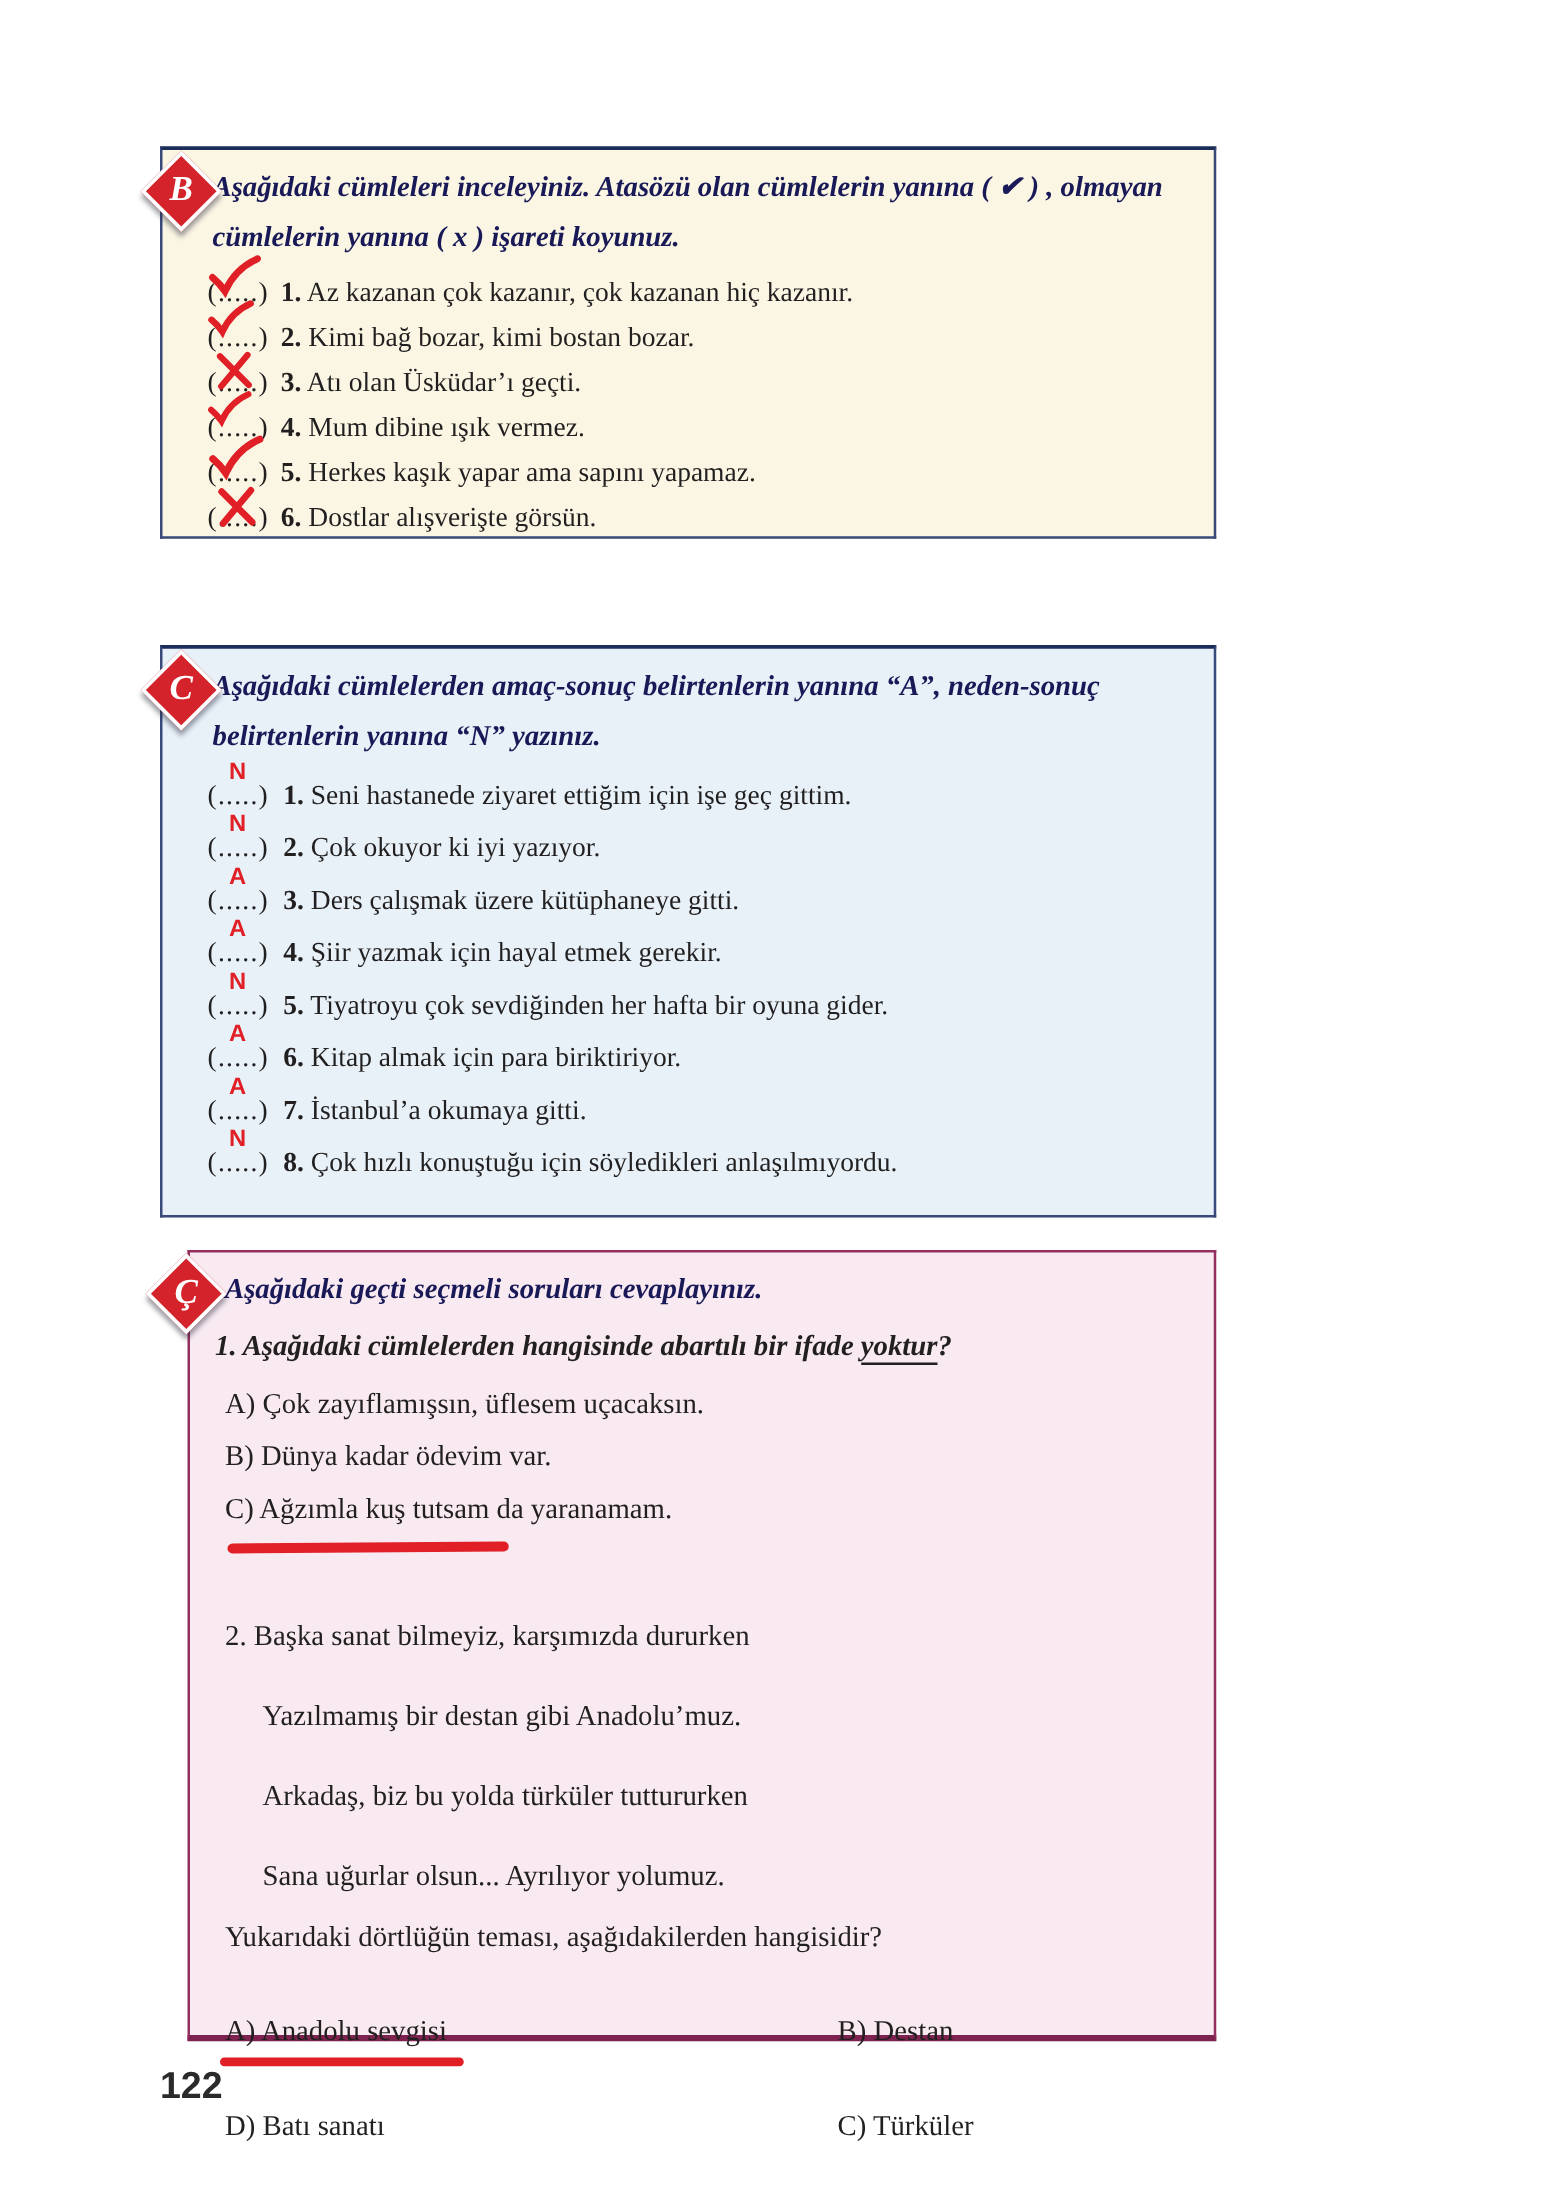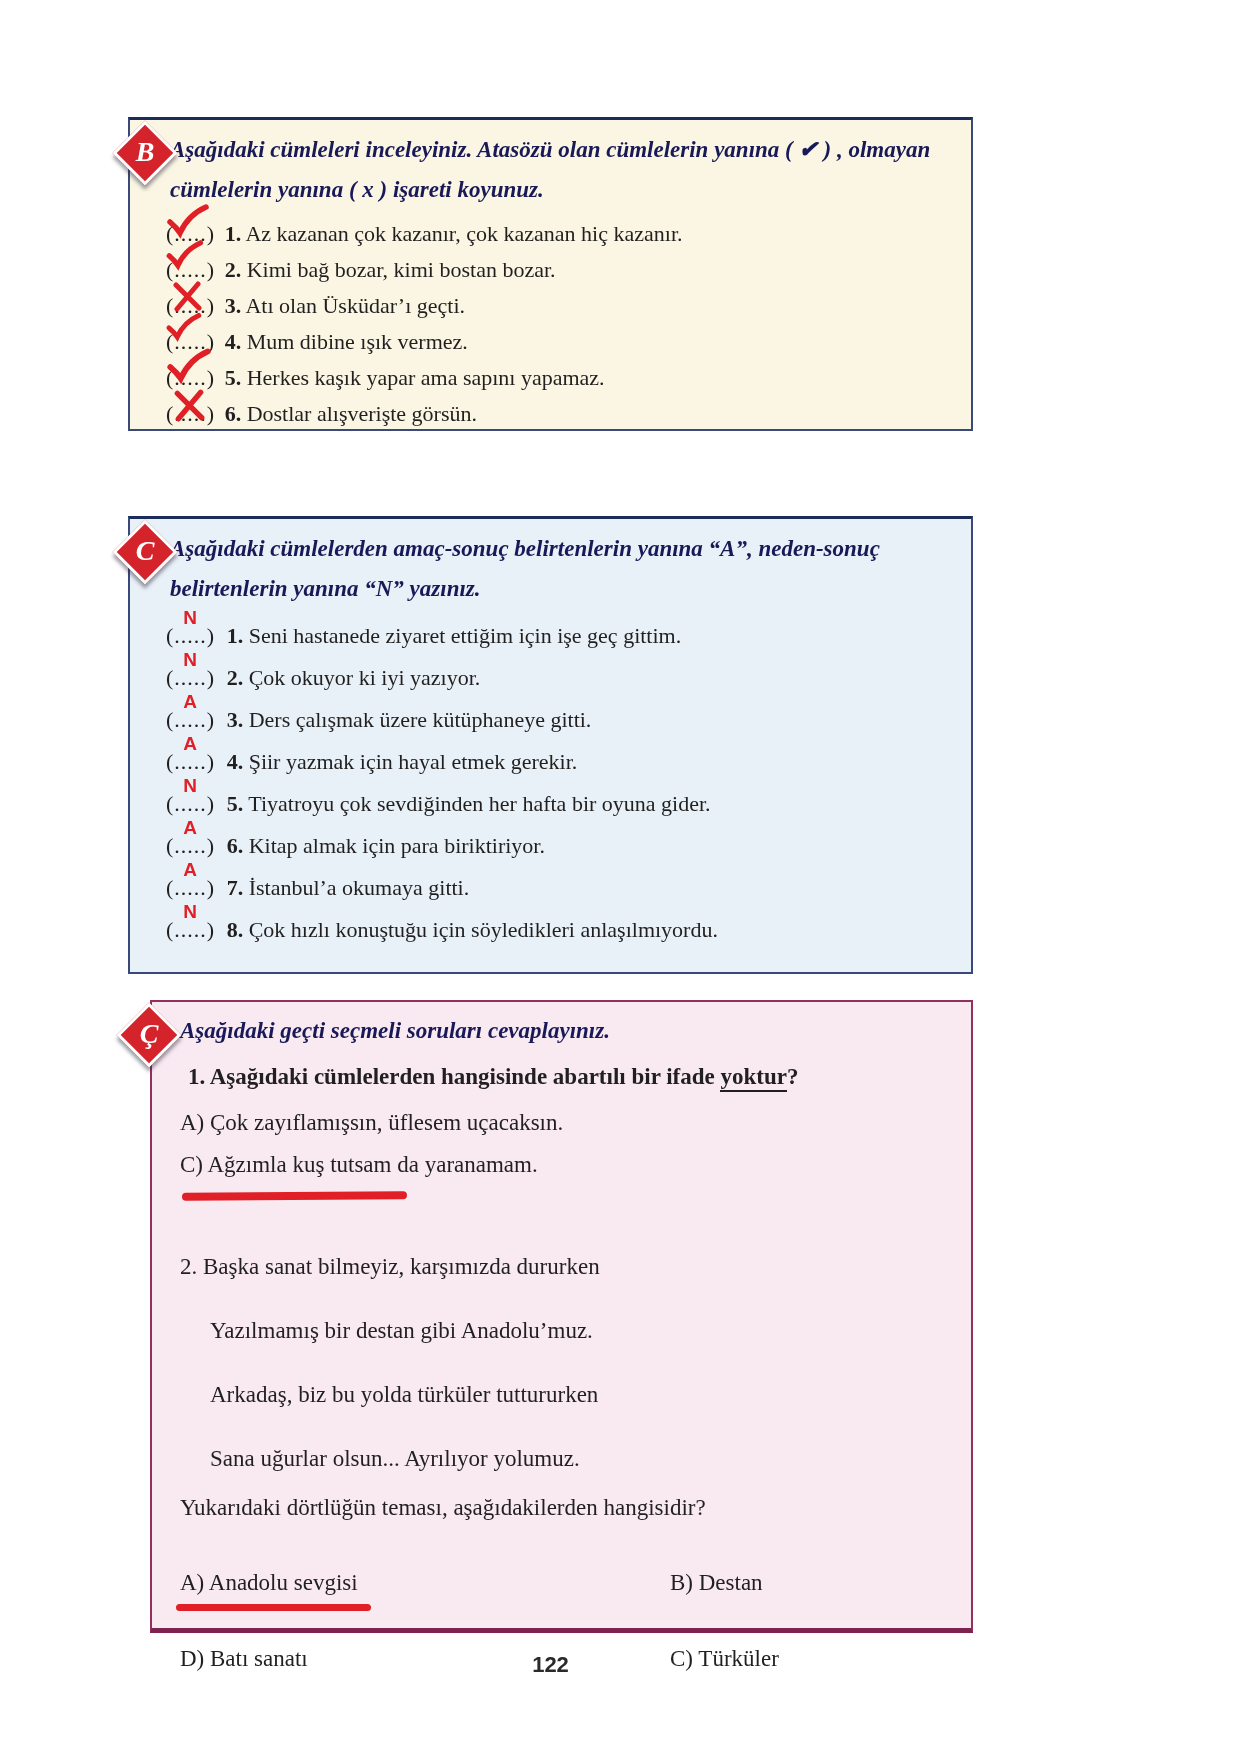--- a/index.html
+++ b/index.html
@@ -78,21 +78,22 @@
     transform:translateX(-50%);
     color:#e01f26;
     font-family:"Liberation Sans", sans-serif;
     font-weight:bold; font-size:19px; line-height:19px;
     z-index:2;
   }
   .slot-c { margin-right:6px; }
   
   .q-title {
     font-weight:bold; font-size:23px; line-height:34px;
-    margin:12px 10px 0 36px;
+    margin:12px 10px 0 20px;
+    font-style:italic;
   }
   .q-title .und { border-bottom:2px solid #211f1f; padding-bottom:1px; }
   .opt-list { margin:8px 10px 0 28px; }
   .opt-list .opt { line-height:42px; font-size:23px; }
   .mark-line {
     width:225px; height:8px;
     background:#e01f26; border-radius:4px;
     margin:6px 0 0 30px;
     transform:rotate(-.4deg);
   }
@@ -110,23 +111,22 @@
     font-size:23px;
   }
   .opt-grid .cell { position:relative; line-height:30px;margin-top:32px; }
   .ans-underline {
     position:absolute; left:-4px; top:36px;
     width:195px; height:7px;
     background:#e01f26; border-radius:4px;
   }
   .page-num {
     position:absolute; left:128px; top:1652px; width:845px;
-    text-align:center;
     font-family:"Liberation Sans", sans-serif;
-    font-weight:bold; font-size:22px; color:#2b2a2a;
+    font-weight:bold; font-size:30px; color:#2b2a2a;
   }
 </style>
 </head>
 <body>
 
 <section class="box box-b">
   <div class="diamond">
     <span class="lt">B</span>
   </div>
   <p class="heading">Aşağıdaki cümleleri inceleyiniz. Atasözü olan cümlelerin yanına ( ✔ ) , olmayan cümlelerin yanına ( x ) işareti koyunuz.</p>
@@ -244,20 +244,21 @@
 <section class="box box-ch">
   <div class="diamond">
     <span class="lt">Ç</span>
   </div>
   <p class="heading">Aşağıdaki geçti seçmeli soruları cevaplayınız.</p>
 
   <p class="q-title"><span>1. Aşağıdaki cümlelerden hangisinde abartılı bir ifade </span><span class="und">yoktur</span><span>?</span></p>
 
   <div class="opt-list">
     <div class="opt"><span>A)</span> <span>Çok zayıflamışsın, üflesem uçacaksın.</span></div>
+    <div class="opt"><span>B)</span> <span>Dünya kadar ödevim var.</span></div>
     <div class="opt"><span>C)</span> <span>Ağzımla kuş tutsam da yaranamam.</span></div>
   </div>
   <div class="mark-line"></div>
 
   <div class="poem">
     <div class="pline"><span class="num">2.</span> <span>Başka sanat bilmeyiz, karşımızda dururken</span></div>
     <div class="pline ind">Yazılmamış bir destan gibi Anadolu’muz.</div>
     <div class="pline ind">Arkadaş, biz bu yolda türküler tuttururken</div>
     <div class="pline ind">Sana uğurlar olsun... Ayrılıyor yolumuz.</div>
   </div>

